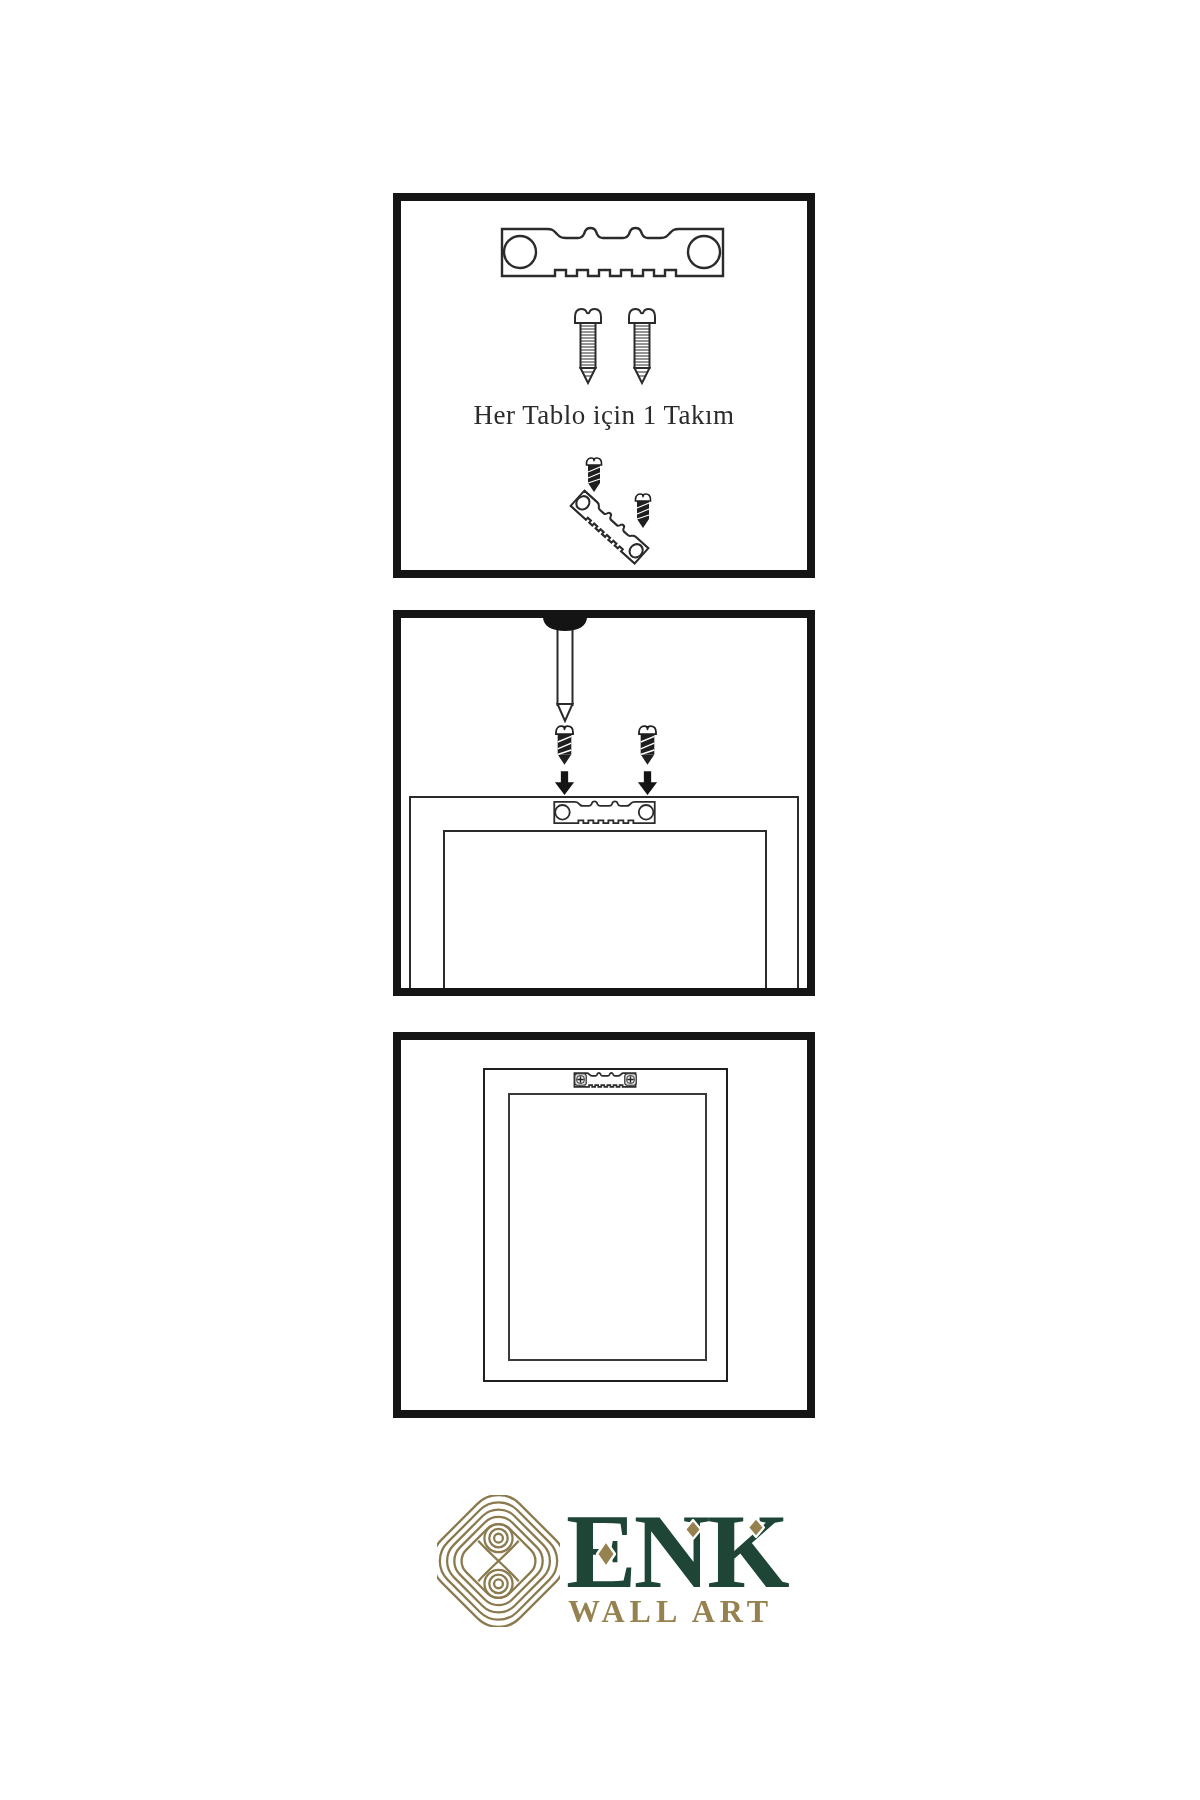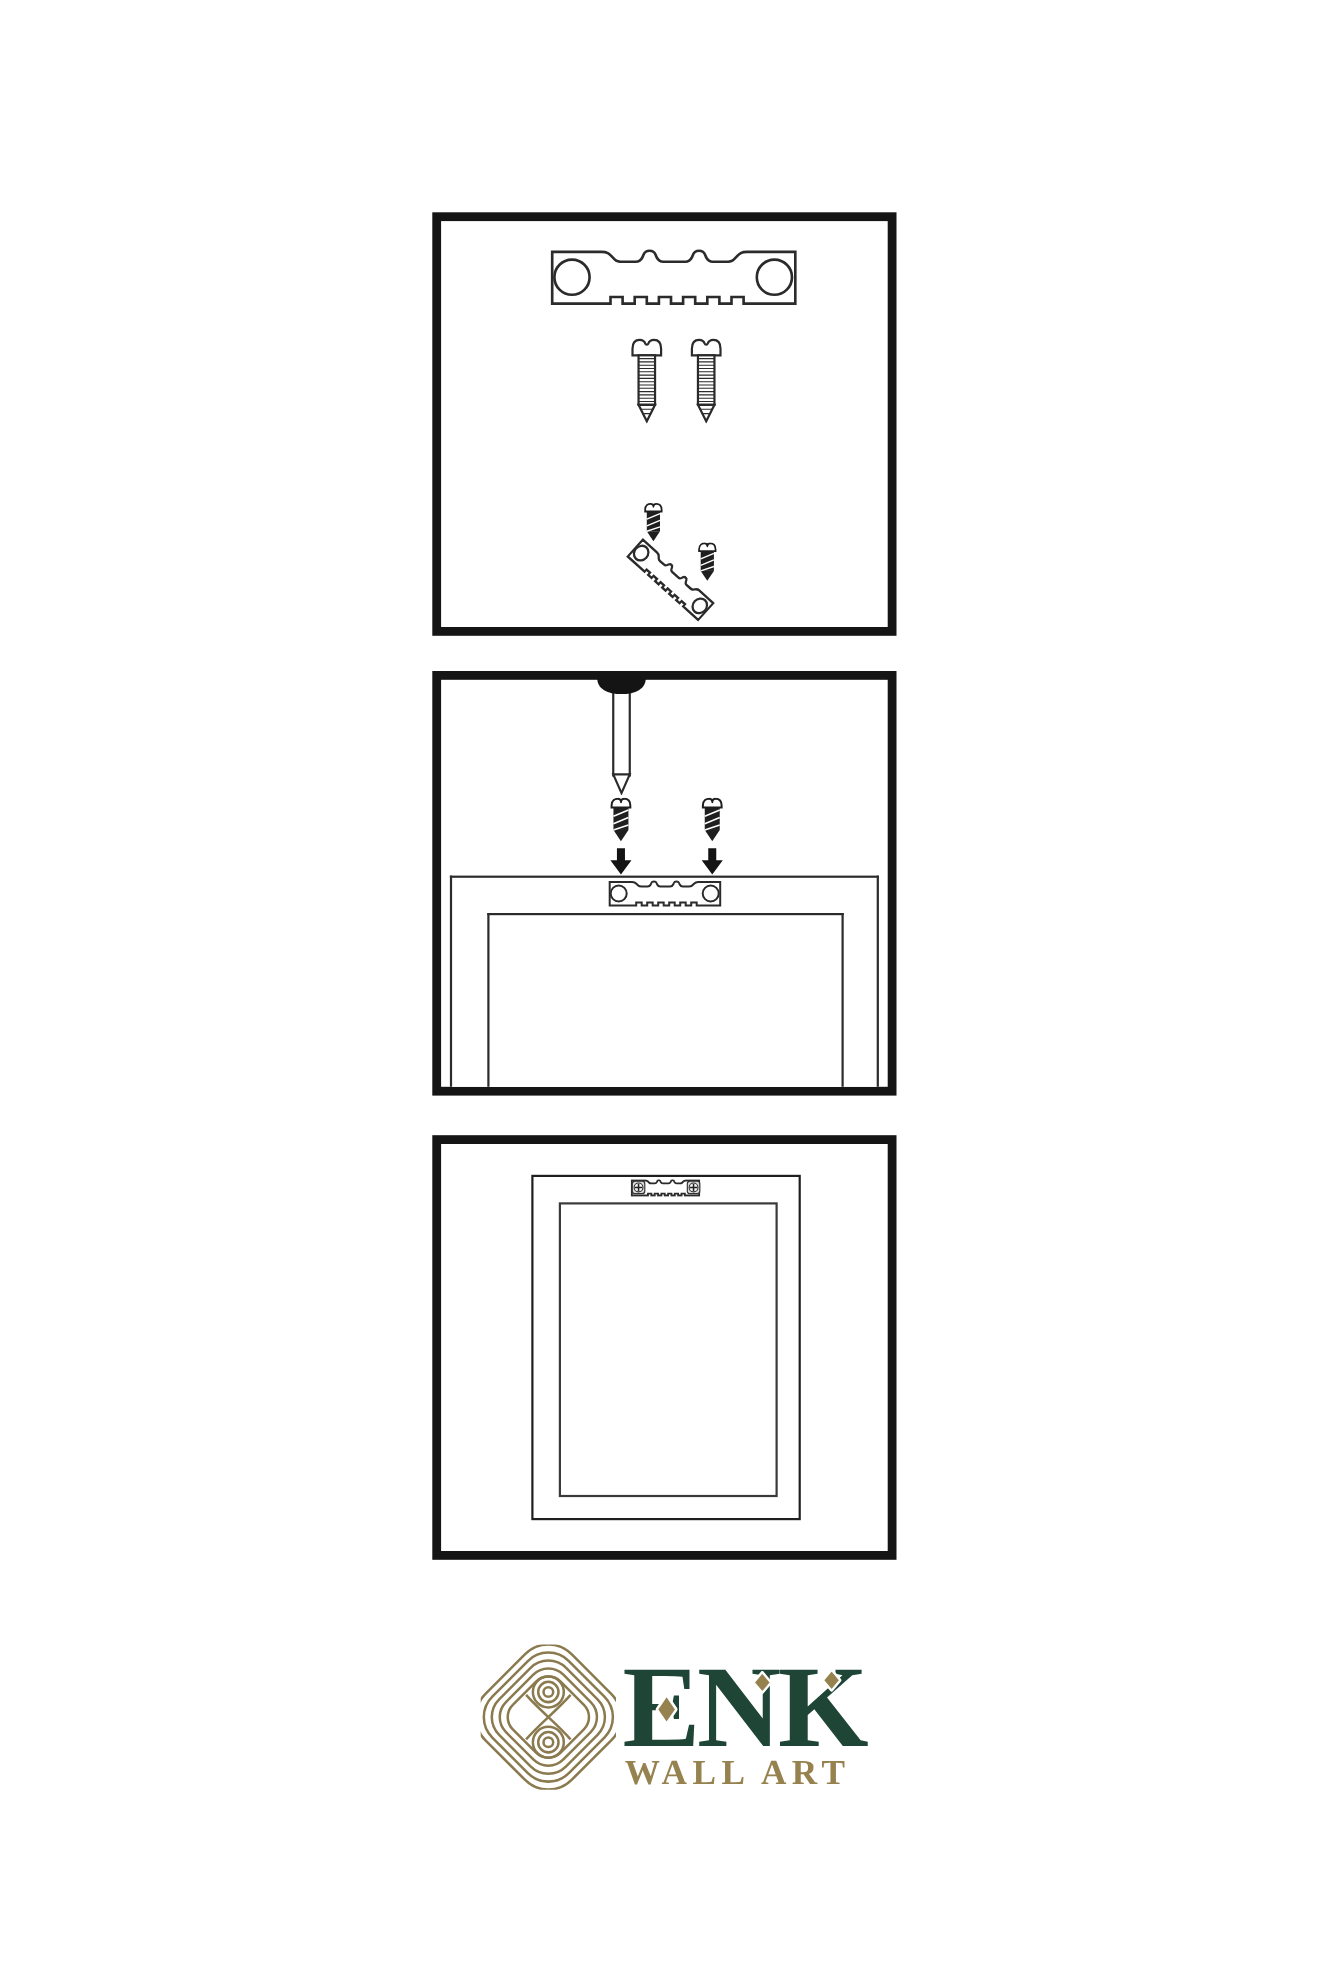--- a/index.html
+++ b/index.html
@@ -85,20 +85,21 @@
     <svg class="abs" style="left:226px;top:106px" width="30" height="78" viewBox="0 0 30 78">
       <path d="M2,16 V10 C2,3.5 5.5,2 8.5,2 C11.5,2 13,3.5 13.7,5.5 C14,6.6 16,6.6 16.3,5.5
                C17,3.5 18.5,2 21.5,2 C24.5,2 28,3.5 28,10 V16 Z" fill="#fff" stroke="#2b2b2b" stroke-width="2"></path>
       <rect x="7.5" y="16" width="15" height="45" fill="#fff" stroke="#2b2b2b" stroke-width="2"></rect>
       <path d="M7.5,19H22.5 M7.5,22H22.5 M7.5,25H22.5 M7.5,28H22.5 M7.5,31H22.5 M7.5,34H22.5 M7.5,37H22.5
                M7.5,40H22.5 M7.5,43H22.5 M7.5,46H22.5 M7.5,49H22.5 M7.5,52H22.5 M7.5,55H22.5 M7.5,58H22.5" stroke="#2b2b2b" stroke-width="1" fill="none"></path>
       <path d="M7.5,61 L15,76 L22.5,61 Z" fill="#fff" stroke="#2b2b2b" stroke-width="2"></path>
       <path d="M9.5,65 H20.5 M11.5,69 H18.5" stroke="#2b2b2b" stroke-width="1" fill="none"></path>
     </svg>
 
+    <div class="caption">Her Tablo için 1 Takım</div>
 
     <svg class="abs" style="left:182px;top:256px" width="22" height="37" viewBox="0 0 22 37">
       <use href="#dark-screw"></use>
     </svg>
 
     <svg class="abs" style="left:172px;top:292px;transform:rotate(42deg);transform-origin:12px 12px" width="90" height="24" viewBox="0 0 231 55" preserveAspectRatio="none">
       <use href="#hanger-shape" fill="#ffffff" stroke="#2b2b2b" stroke-width="5"></use>
     </svg>
 
     <svg class="abs" style="left:231px;top:292px" width="22" height="37" viewBox="0 0 22 37">

